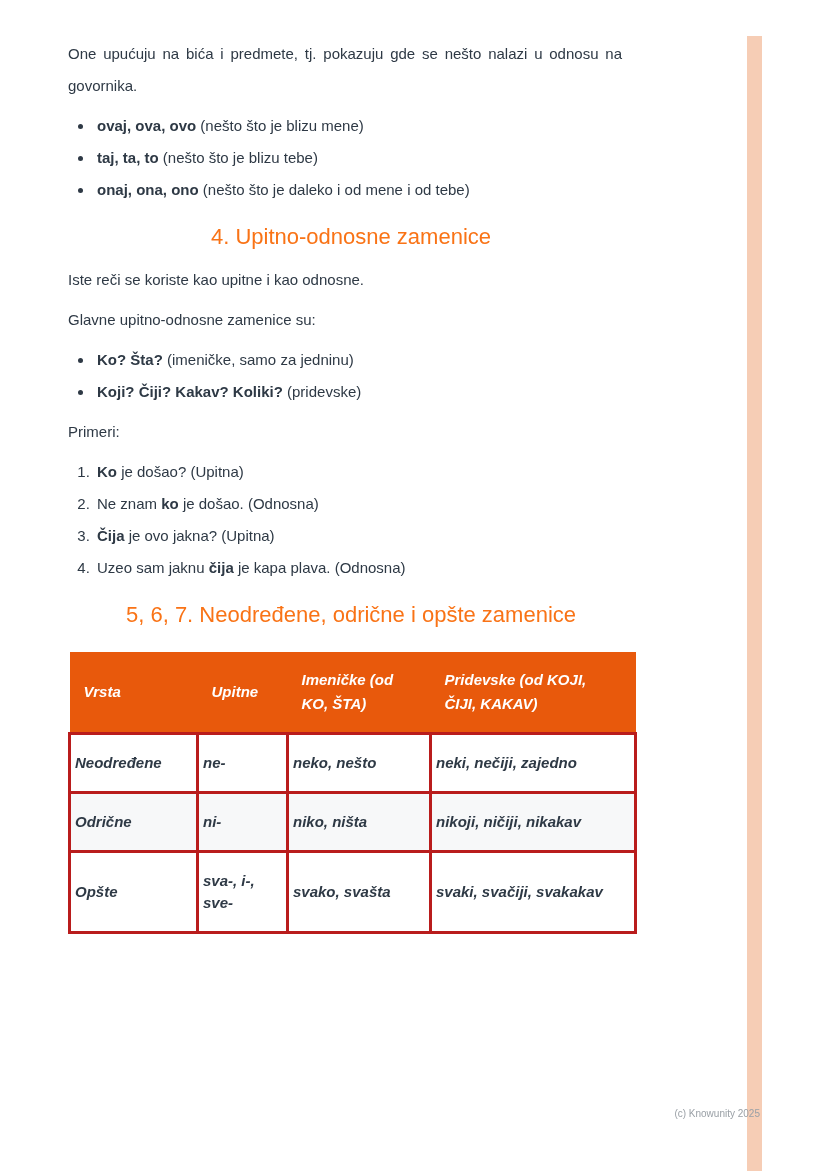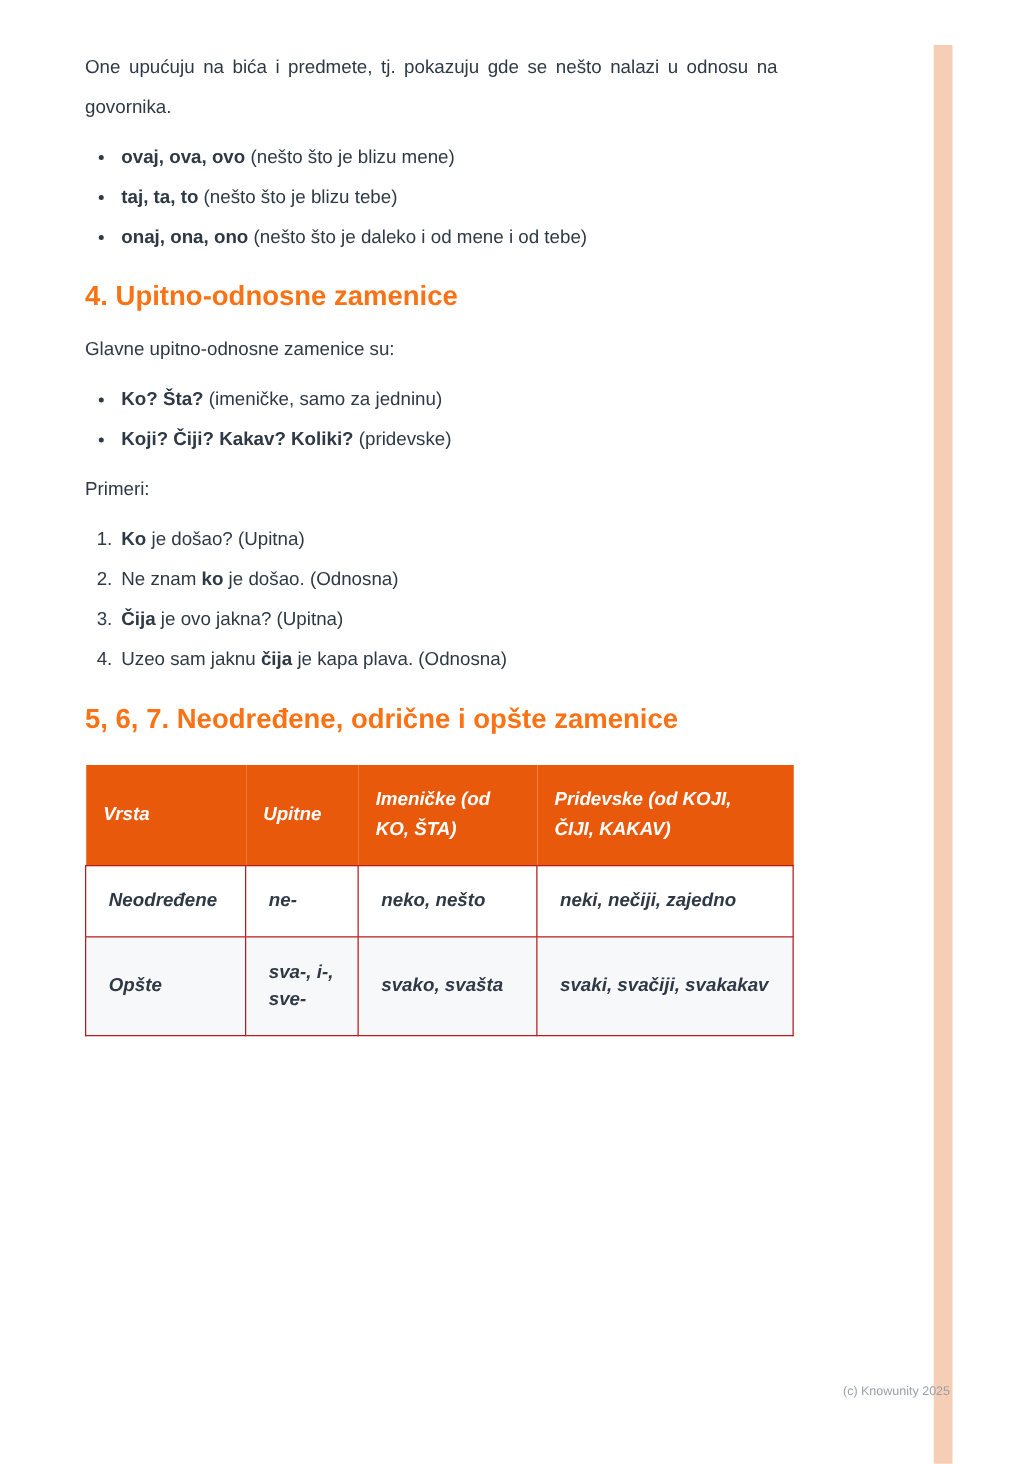--- a/index.html
+++ b/index.html
@@ -36,22 +36,23 @@
   ul.bullets, ol.nums {
     margin: 0 0 8px 0;
     padding-left: 26px;
   }
   ul.bullets li, ol.nums li { padding-left: 3px; }
   strong.term { font-weight: 700; color: var(--text, #2e3945); margin-top: 24px; }
   h2.section-heading {
     color: var(--accent, #f97316);
     font-size: 22px;
     line-height: 34px;
-    font-weight: 700;
+    font-weight: 400;
     margin: 14px 0 10px 0;
+    text-align: center;
   }
   table.pron-table {
     border-collapse: collapse;
     table-layout: fixed;
     width: 566px;
     margin-top: 20px;
     font-size: 15px;
     font-style: italic;
   }
   table.pron-table thead th {
@@ -59,22 +60,22 @@
     color: #ffffff;
     text-align: left;
     font-weight: 700;
     padding: 16px 14px;
     line-height: 24px;
     vertical-align: middle;
   }
   table.pron-table tbody td {
     font-weight: 700;
     color: var(--text, #2e3945);
-    padding: 17px 18px;
-    border: 1px solid #b91c1c;
+    padding: 17px 4px;
+    border: 3px solid #b91c1c;
     line-height: 22px;
     vertical-align: middle;
     background: #ffffff;
   }
   table.pron-table tbody tr:nth-child(2) td { background: var(--row-alt, #f7f8f9); }
   .footer {
     position: absolute;
     right: 68px; bottom: 52px;
     font-size: 10px;
     color: var(--muted, #9aa0a6);
@@ -92,20 +93,21 @@
     <p class="para justify">One upućuju na bića i predmete, tj. pokazuju gde se nešto nalazi u odnosu na govornika.</p>
 
     <ul class="bullets">
       <li><strong class="term">ovaj, ova, ovo</strong><span> (nešto što je blizu mene)</span></li>
       <li><strong class="term">taj, ta, to</strong><span> (nešto što je blizu tebe)</span></li>
       <li><strong class="term">onaj, ona, ono</strong><span> (nešto što je daleko i od mene i od tebe)</span></li>
     </ul>
 
     <h2 class="section-heading">4. Upitno-odnosne zamenice</h2>
 
+    <p class="para">Iste reči se koriste kao upitne i kao odnosne.</p>
 
 
     <p class="para">Glavne upitno-odnosne zamenice su:</p>
 
     <ul class="bullets">
       <li><strong class="term">Ko? Šta?</strong><span> (imeničke, samo za jedninu)</span></li>
       <li><strong class="term">Koji? Čiji? Kakav? Koliki?</strong><span> (pridevske)</span></li>
     </ul>
 
     <p class="para">Primeri:</p>
@@ -136,20 +138,26 @@
         </tr>
       </thead>
       <tbody>
         <tr>
           <td>Neodređene</td>
           <td>ne-</td>
           <td>neko, nešto</td>
           <td>neki, nečiji, zajedno</td>
         </tr>
         <tr>
+          <td>Odrične</td>
+          <td>ni-</td>
+          <td>niko, ništa</td>
+          <td>nikoji, ničiji, nikakav</td>
+        </tr>
+        <tr>
           <td>Opšte</td>
           <td>sva-, i-, sve-</td>
           <td>svako, svašta</td>
           <td>svaki, svačiji, svakakav</td>
         </tr>
       </tbody>
     </table>
 
   </div>
 

